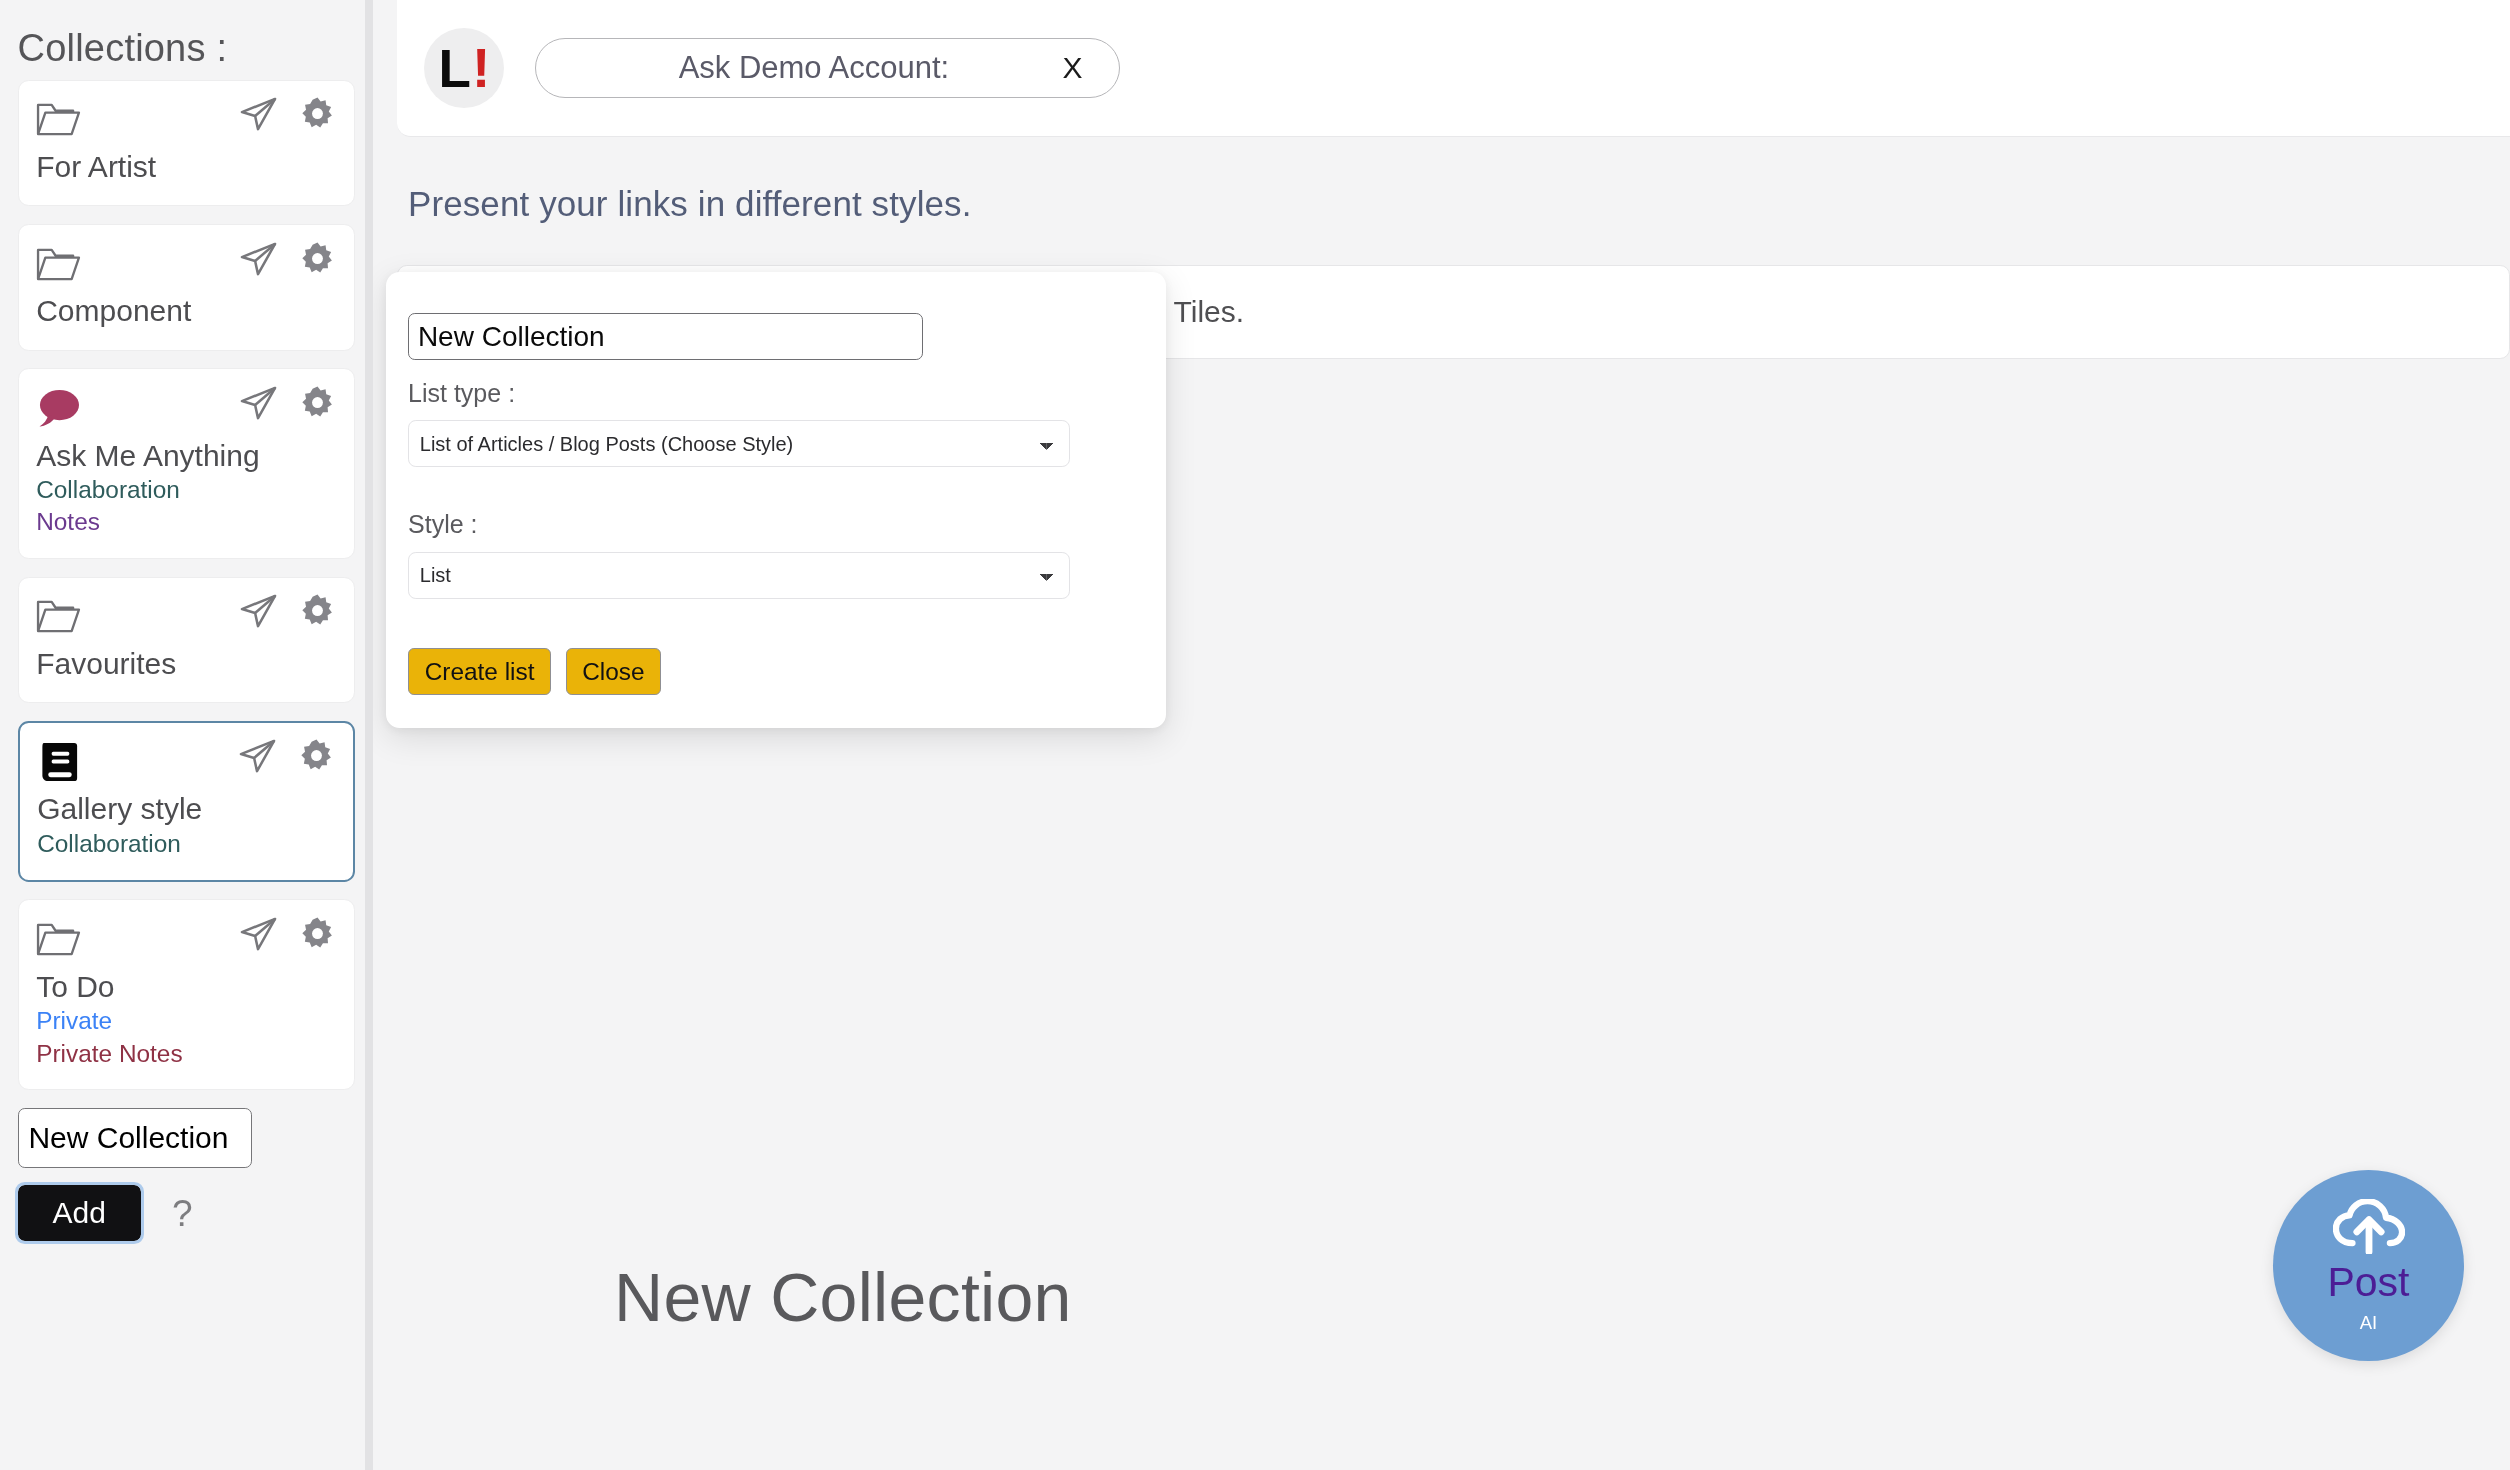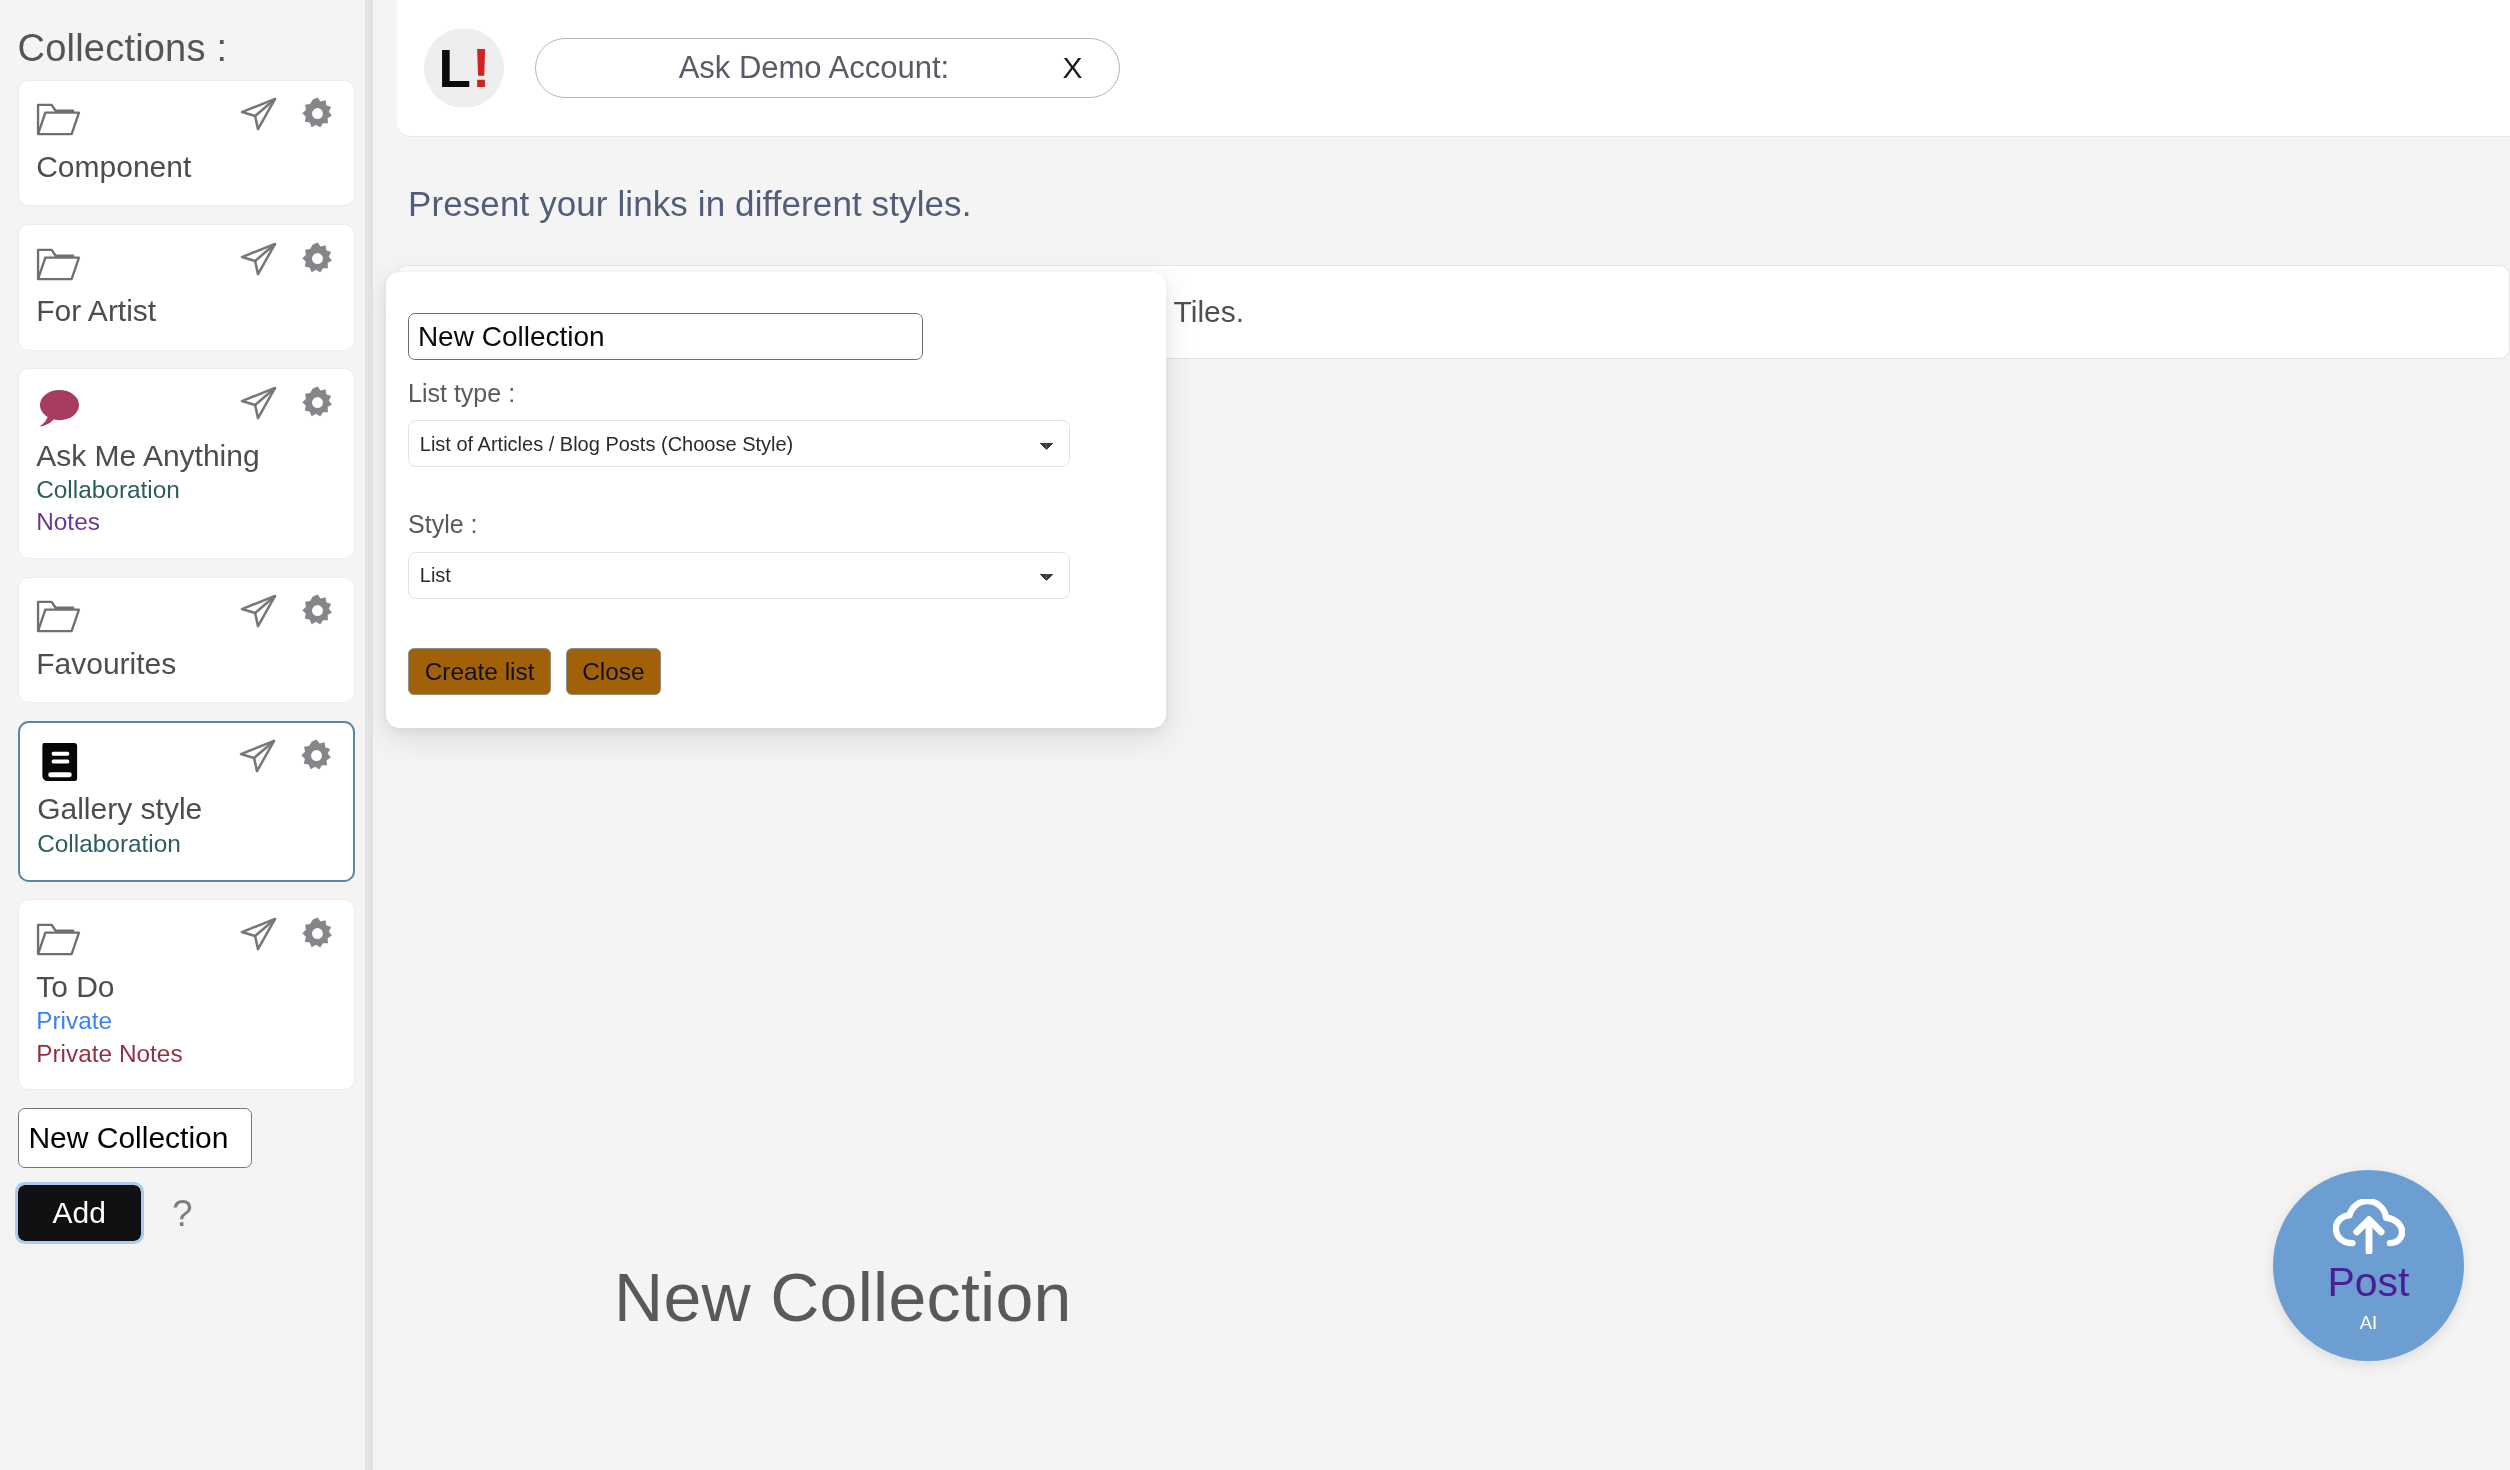--- a/index.html
+++ b/index.html
@@ -284,21 +284,21 @@
     cursor: pointer;
     display: block;
   }
   #style-label { margin-top: 43px; }
   #modal-buttons {
     display: flex;
     gap: 14.6px;
     margin-top: 49px;
   }
   .modal-btn {
-    background: #a16207;
+    background: #eab308;
     border: 1.5px solid #8f8f93;
     border-radius: 5.9px;
     font-size: 24.4px;
     font-family: "Liberation Sans", sans-serif;
     color: #111113;
     padding: 8.8px 15.6px;
     cursor: pointer;
   }
 
   
@@ -358,21 +358,21 @@
                 <circle cx="18" cy="17" r="5.6" fill="#ffffff"></circle>
               </svg>
             </span>
           </div>
           <div class="coll-icon-main">
             <svg width="45" height="37" viewBox="0 0 46 38" fill="none">
               <path d="M2 34 L9.5 12 L44 12 L36.5 34 Z" stroke="#6f6f73" stroke-width="2.4" stroke-linejoin="round" fill="none"></path>
               <path d="M2 34 L2 4 L16 4 L20 10 L38 10 L38 12" stroke="#6f6f73" stroke-width="2.4" stroke-linejoin="round" fill="none"></path>
             </svg>
           </div>
-          <div class="coll-name">Component</div>
+          <div class="coll-name">For Artist</div>
         </div>
         <div class="coll-card">
           <div class="coll-icons">
             <span class="icon-send">
               <svg width="39" height="37" viewBox="0 0 40 38" fill="none">
                 <path d="M37 3 L3 16.5 L16.5 20.5 L19.5 34 Z" stroke="#77777b" stroke-width="2.6" stroke-linejoin="round" fill="none"></path>
                 <path d="M16.5 20.5 L37 3" stroke="#77777b" stroke-width="2.6" stroke-linejoin="round"></path>
               </svg>
             </span>
             <span class="icon-gear">
@@ -381,21 +381,21 @@
                 <circle cx="18" cy="17" r="5.6" fill="#ffffff"></circle>
               </svg>
             </span>
           </div>
           <div class="coll-icon-main">
             <svg width="45" height="37" viewBox="0 0 46 38" fill="none">
               <path d="M2 34 L9.5 12 L44 12 L36.5 34 Z" stroke="#6f6f73" stroke-width="2.4" stroke-linejoin="round" fill="none"></path>
               <path d="M2 34 L2 4 L16 4 L20 10 L38 10 L38 12" stroke="#6f6f73" stroke-width="2.4" stroke-linejoin="round" fill="none"></path>
             </svg>
           </div>
-          <div class="coll-name">For Artist</div>
+          <div class="coll-name">Component</div>
         </div>
         <div class="coll-card">
           <div class="coll-icons">
             <span class="icon-send">
               <svg width="39" height="37" viewBox="0 0 40 38" fill="none">
                 <path d="M37 3 L3 16.5 L16.5 20.5 L19.5 34 Z" stroke="#77777b" stroke-width="2.6" stroke-linejoin="round" fill="none"></path>
                 <path d="M16.5 20.5 L37 3" stroke="#77777b" stroke-width="2.6" stroke-linejoin="round"></path>
               </svg>
             </span>
             <span class="icon-gear">

